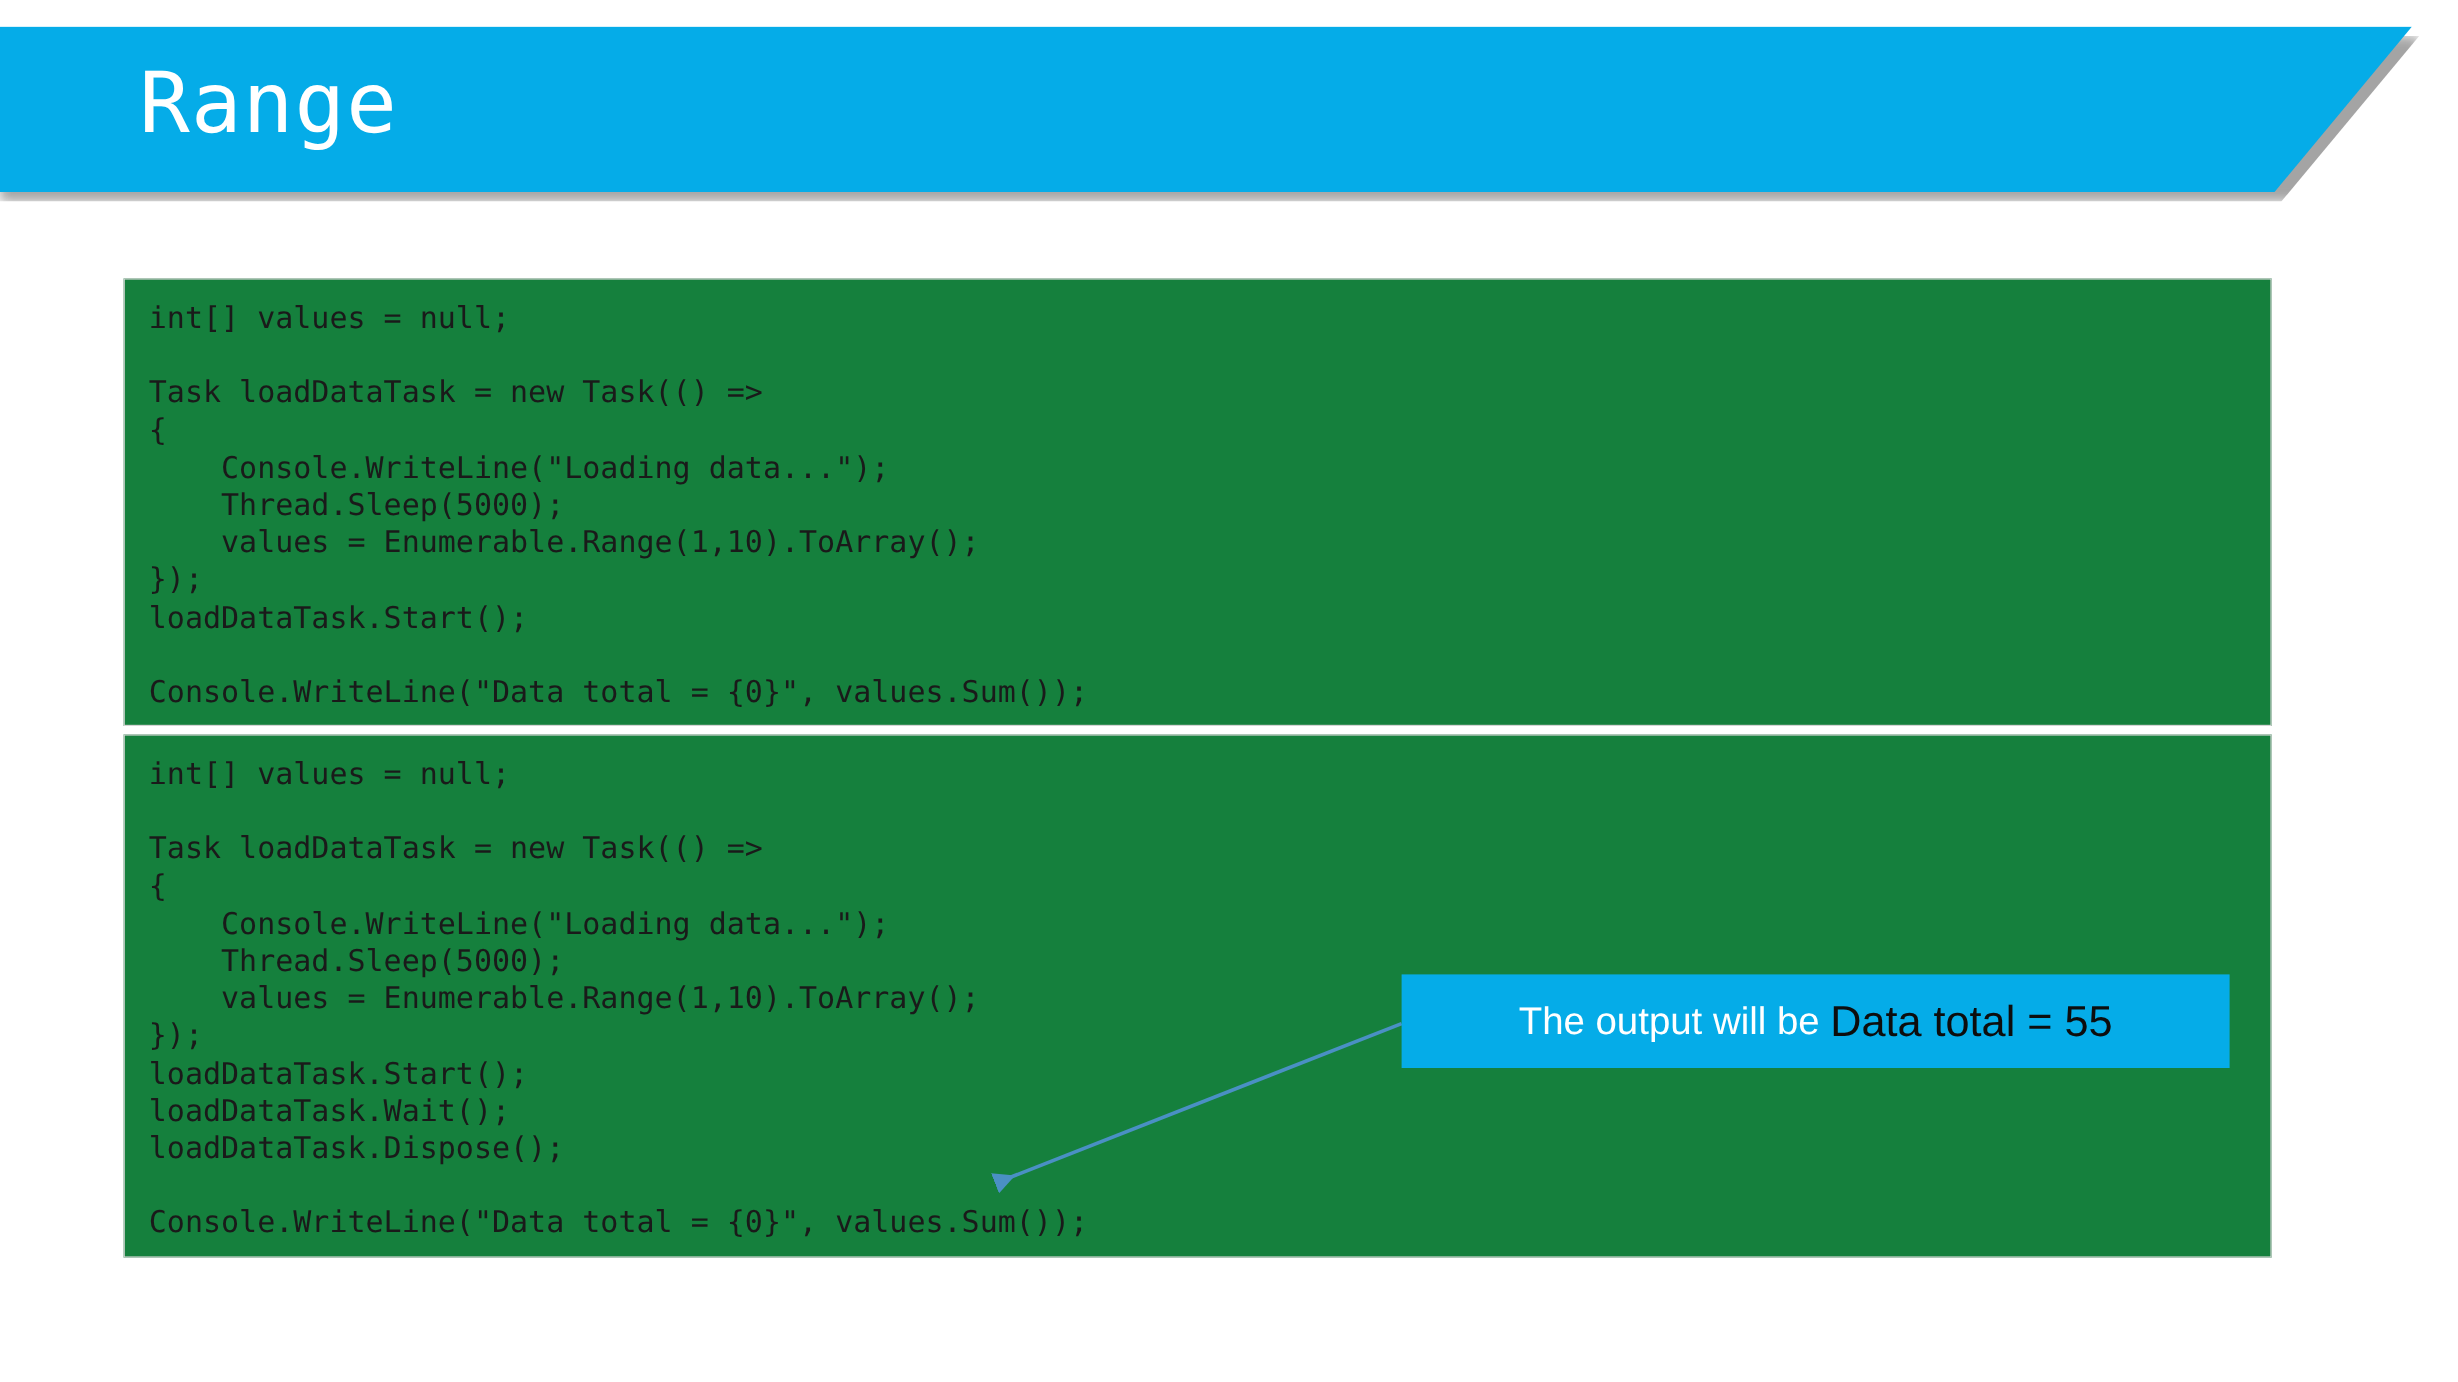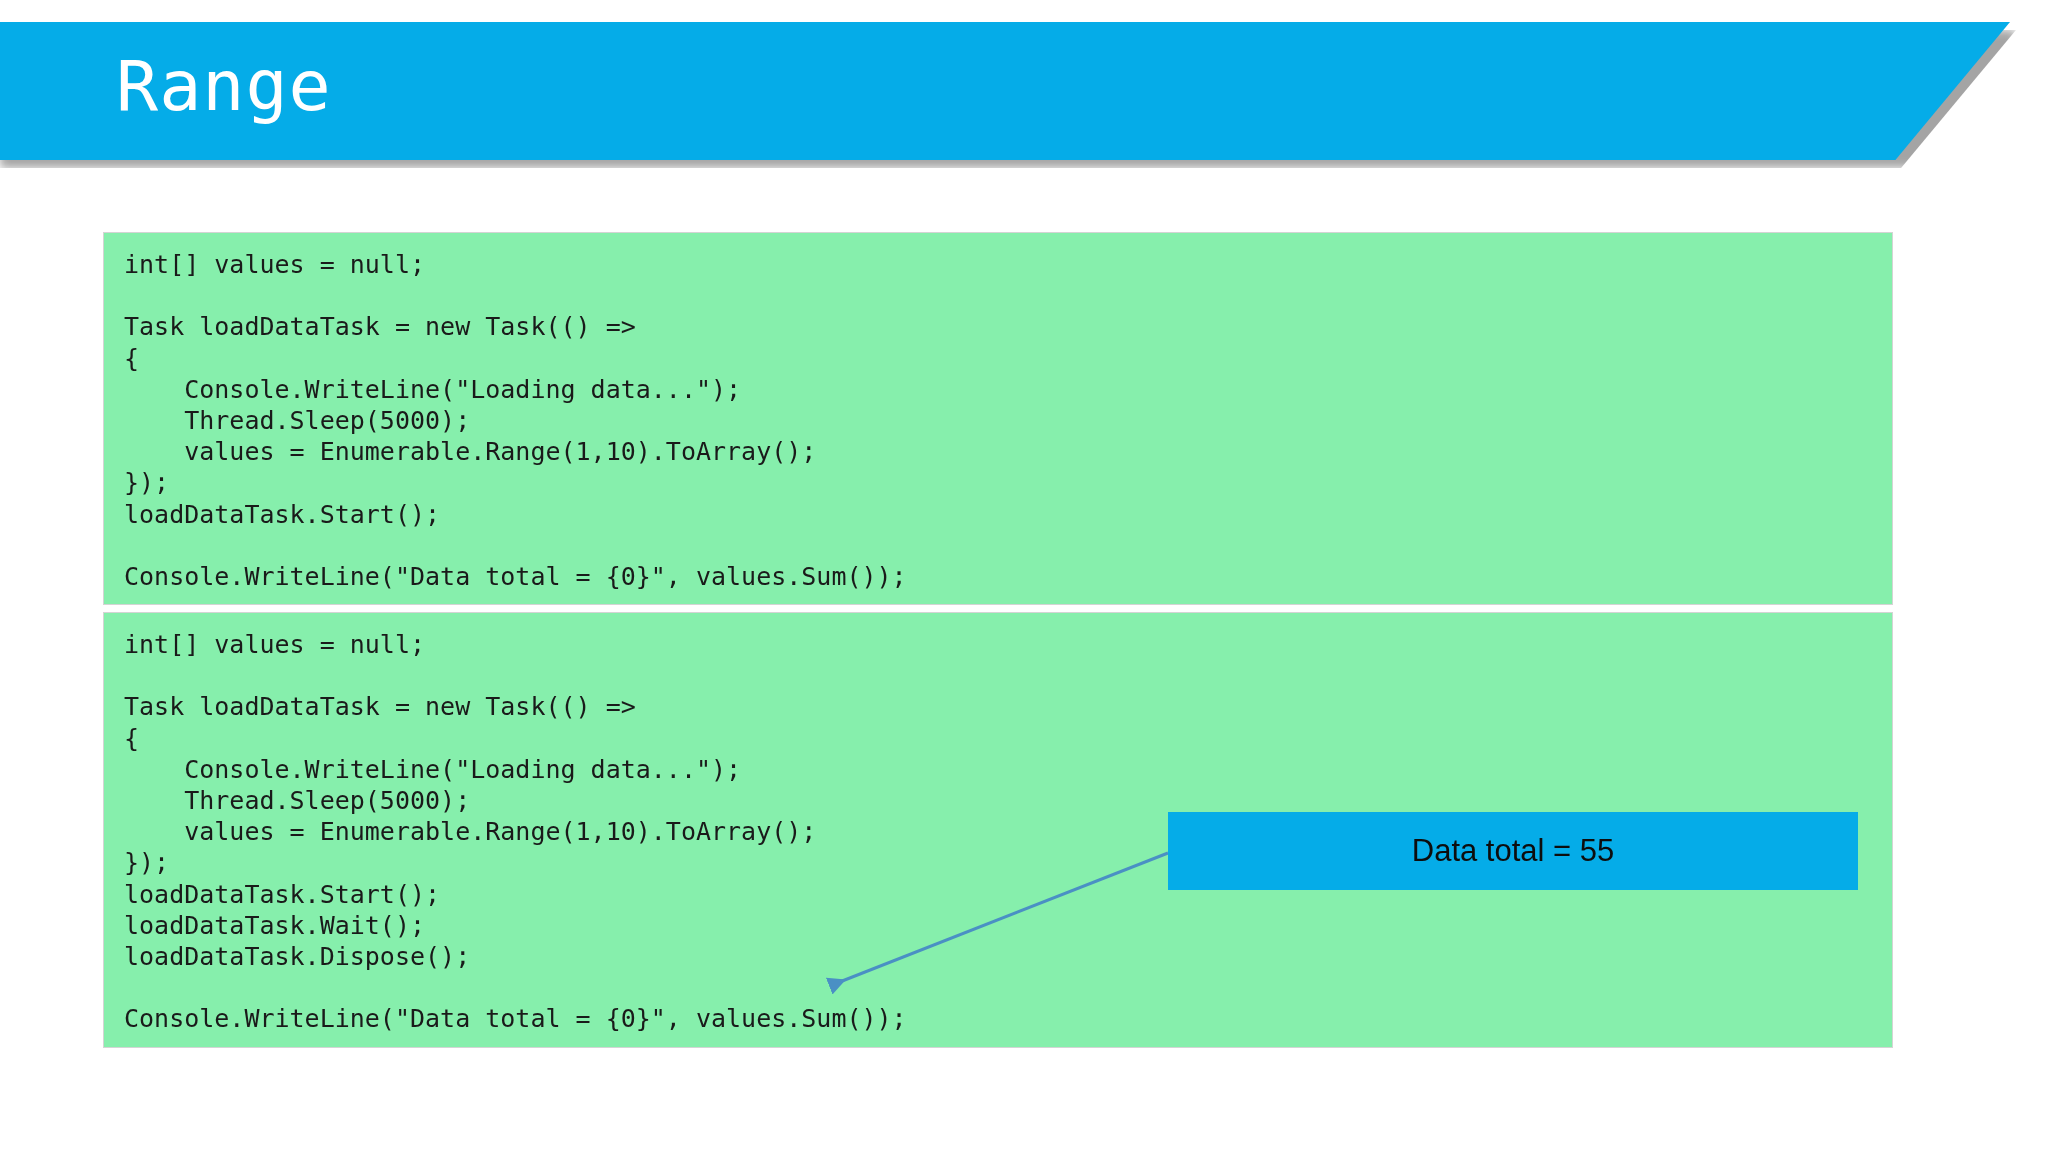--- a/index.html
+++ b/index.html
@@ -53,21 +53,21 @@
     letter-spacing: 1px;
     white-space: pre;
   }
 
   
   .code-block {
     position: absolute;
     left: 103px;
     width: 1790px;
     box-sizing: border-box;
-    background: #86efac;
+    background: #15803d;
     border: 1px solid #d4d4d4;
     padding: 16px 0 12px 20px;
   }
   .code-block pre {
     margin: 0;
     font-family: "DejaVu Sans Mono", "Liberation Mono", monospace;
     font-size: 25px;
     line-height: 31.2px;
     color: #1a1a1a;
     white-space: pre;
@@ -90,21 +90,21 @@
     z-index: 5;
   }
   #callout-lead {
     color: #ffffff;
     font-size: 32px;
     font-family: "Liberation Sans", sans-serif;
     white-space: pre;
   }
   #callout-emphasis {
     color: #0d0d0d;
-    font-size: 31px;
+    font-size: 36px;
     font-family: "Liberation Sans", sans-serif;
     white-space: pre;
   }
 
   
   #callout-arrow {
     position: absolute;
     left: 0;
     top: 0;
     width: 2048px;
@@ -153,14 +153,15 @@
 <svg id="callout-arrow" viewBox="0 0 2048 1152" width="2048" height="1152">
   <defs>
     <marker id="arrowhead" markerWidth="6" markerHeight="6" refX="5" refY="3" orient="auto" markerUnits="strokeWidth">
       <path d="M6,0 L6,6 L0,3 z" fill="#4A90C4"></path>
     </marker>
   </defs>
   <line x1="1168" y1="853" x2="832" y2="985" stroke="#4A90C4" stroke-width="3" marker-end="url(#arrowhead)"></line>
 </svg>
 
 <div id="callout-box">
+  <span id="callout-lead">The output will be </span>
     <span id="callout-emphasis">Data total = 55</span>
 </div>
 
 </body></html>

